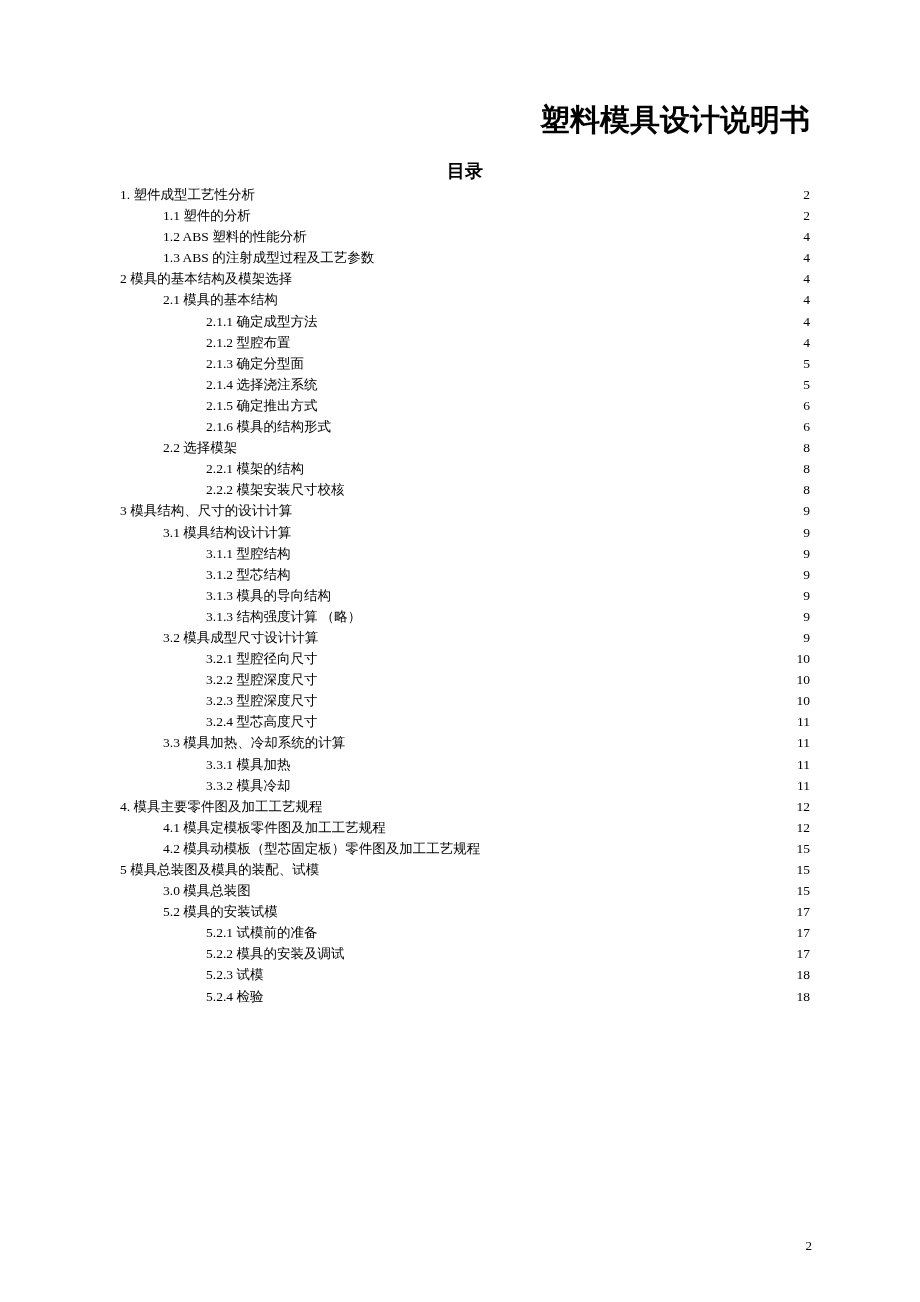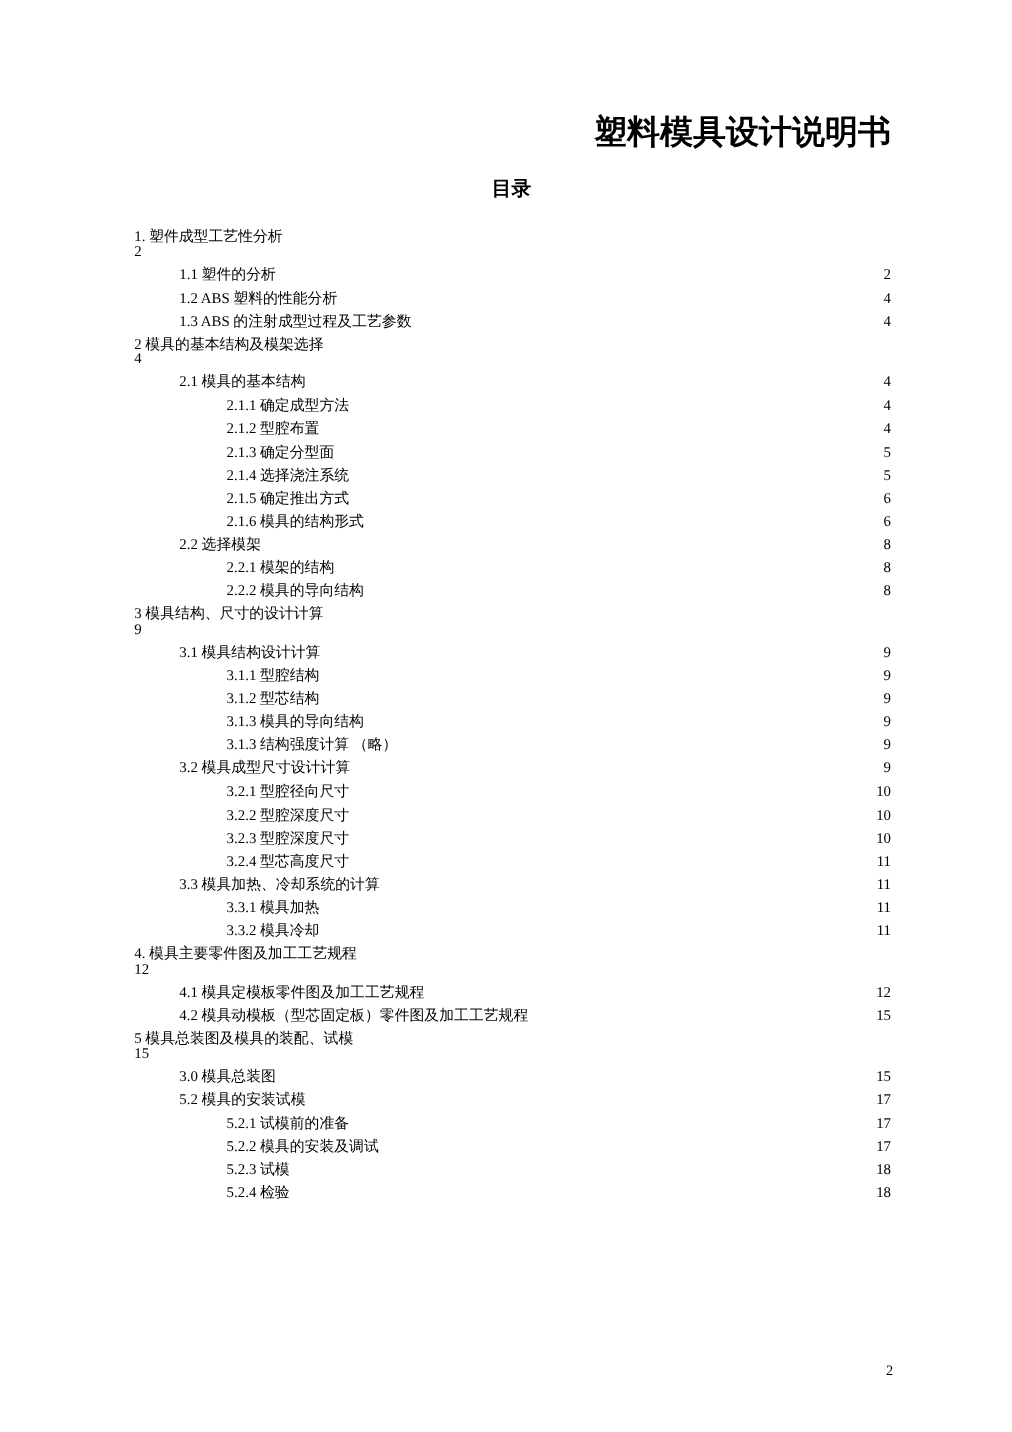--- a/index.html
+++ b/index.html
@@ -19,21 +19,21 @@
       font-size: 30px;
       font-weight: bold;
       font-family: "SimHei", "黑体", sans-serif;
       margin-bottom: 18px;
     }
     .subtitle {
       text-align: center;
       font-size: 18px;
       font-weight: bold;
       font-family: "SimHei", "黑体", sans-serif;
-      margin-bottom: 25px;
+      margin-bottom: 5px;
     }
     .toc {
       font-size: 13.5px;
       line-height: 1.0;
     }
     .toc-row {
       display: flex;
       align-items: baseline;
       white-space: nowrap;
       margin-bottom: 7.6px;
@@ -50,21 +50,21 @@
     .toc-leader::after {
       content: "..............................................................................................................................................................................................";
       letter-spacing: 2px;
       color: #000;
       position: absolute;
       left: 0;
     }
     .toc-page {
       flex: 0 0 auto;
     }
-    .indent-0 { padding-left: 0; flex-direction: column; }
+    .indent-0 { padding-left: 0; }
     .indent-1 { padding-left: 43px; }
     .indent-2 { padding-left: 86px; gap: 41px; }
     .page-number {
       position: absolute;
       bottom: 48px;
       right: 108px;
       font-size: 13px;
       font-family: "Times New Roman", serif;
     }
   </style>
@@ -139,21 +139,21 @@
         <span class="toc-label">2.2  选择模架</span>
         <span class="toc-leader"></span>
         <span class="toc-page">8</span>
       </div>
       <div class="toc-row indent-2">
         <span class="toc-label">2.2.1  模架的结构</span>
         <span class="toc-leader"></span>
         <span class="toc-page">8</span>
       </div>
       <div class="toc-row indent-2">
-        <span class="toc-label">2.2.2  模具的导向结构</span>
+        <span class="toc-label">2.2.2  模架安装尺寸校核</span>
         <span class="toc-leader"></span>
         <span class="toc-page">8</span>
       </div>
       <div class="toc-row indent-0">
         <span class="toc-label">3  模具结构、尺寸的设计计算</span>
         <span class="toc-leader"></span>
         <span class="toc-page">9</span>
       </div>
       <div class="toc-row indent-1">
         <span class="toc-label">3.1  模具结构设计计算</span>

